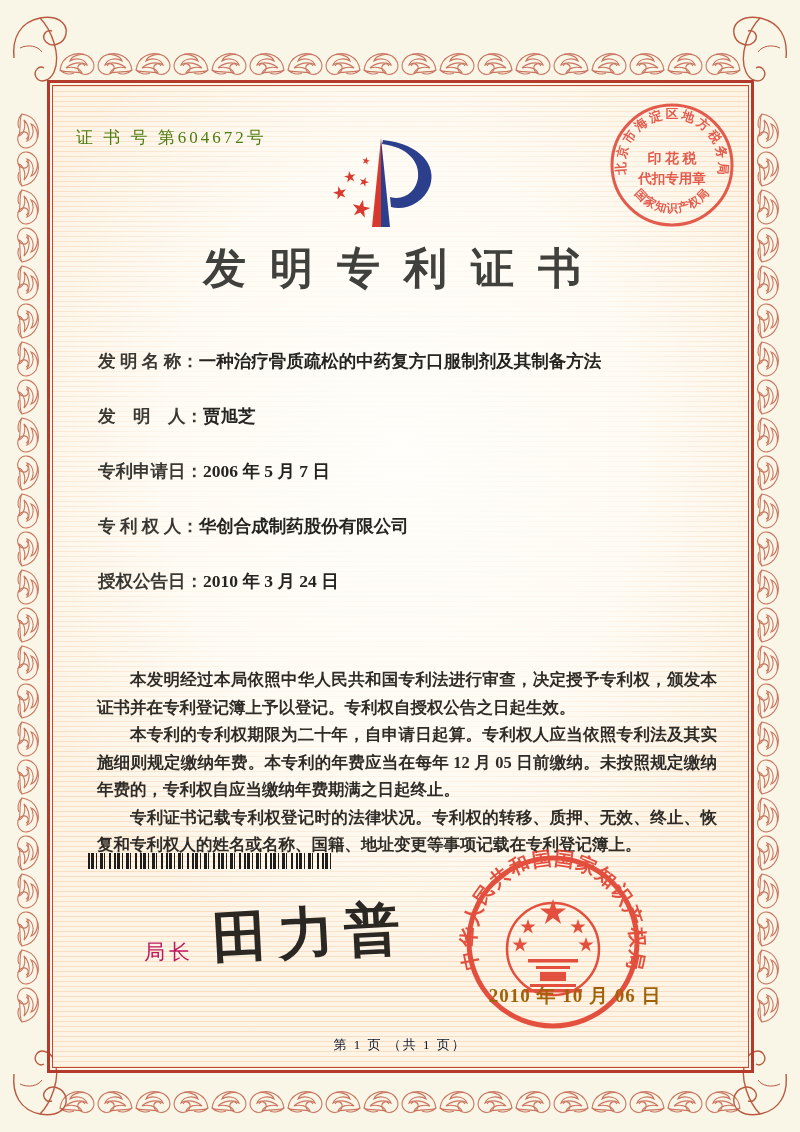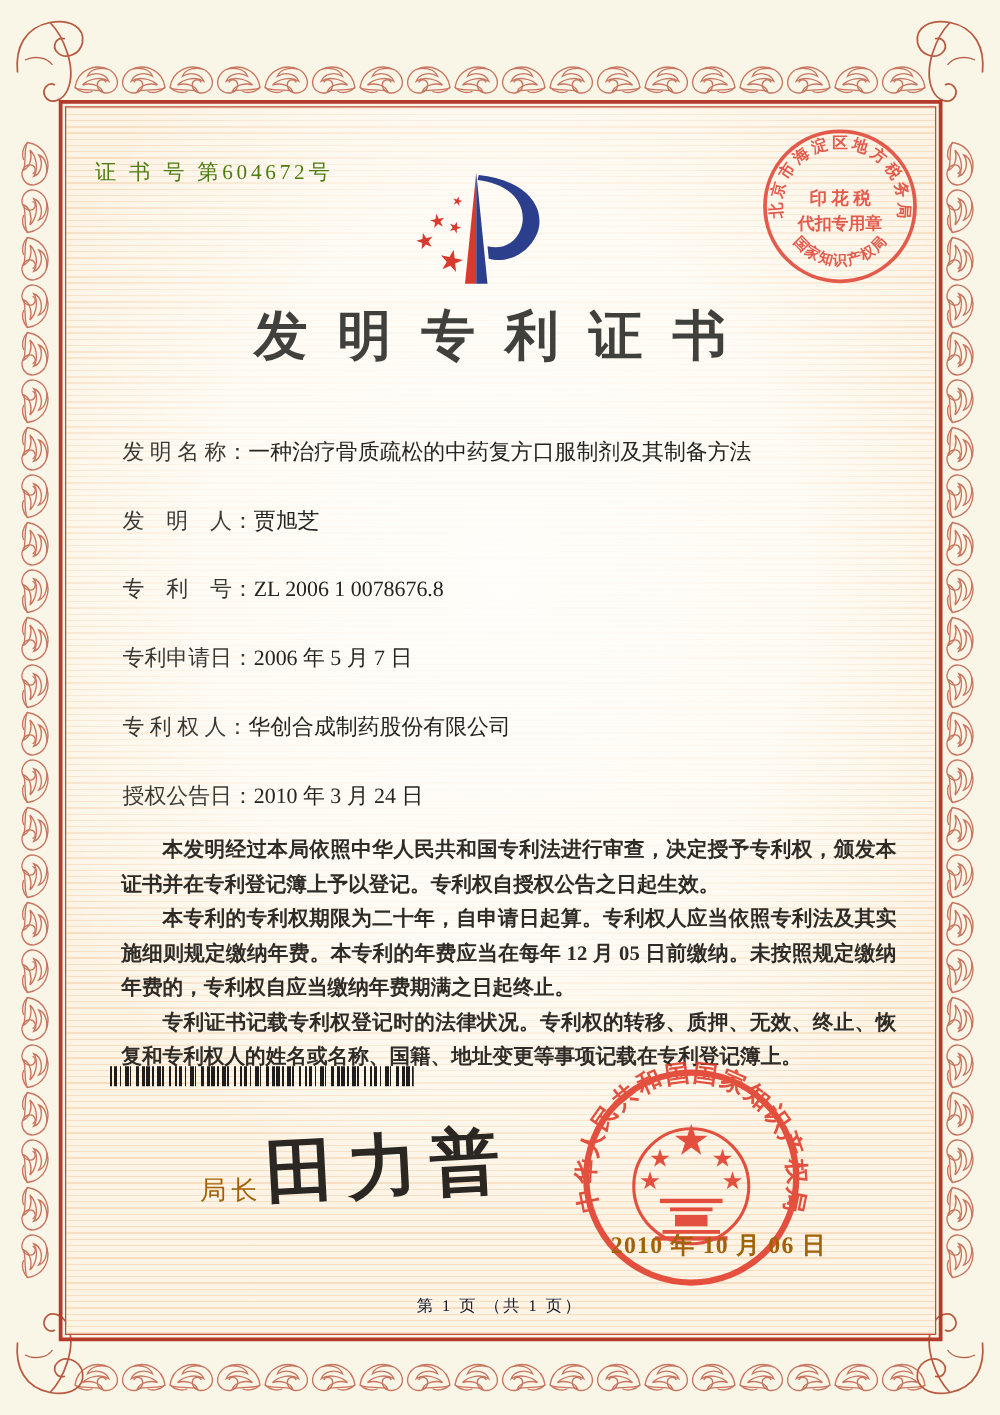--- a/index.html
+++ b/index.html
@@ -27,39 +27,39 @@
     background:radial-gradient(ellipse 62% 55% at 50% 38%, rgba(255,254,250,.96) 0%, rgba(255,254,250,.75) 55%, rgba(255,254,250,0) 95%);
   }
   .cert-no {
     position:absolute; left:76px; top:126px; font-size:17px; letter-spacing:3px; color:#4d7c0f;
   }
   .title {
     position:absolute; left:4px; top:240px; width:100%; text-align:center;
     font-size:43px; font-weight:bold; letter-spacing:24px; 
     color:#40403c;
   }
-  .fields { position:absolute; left:98px; top:349px; right:90px; }
+  .fields { position:absolute; left:98px; top:349px; right:90px;font-weight:bold; }
   .field-row { height:55px; font-size:17.5px; color:#2e2b27; white-space:nowrap; }
   .field-label { display:inline-block; color:#3a3833; }
   .field-value { color:#262420; }
   .body-text { position:absolute; left:97px; top:666px; width:620px; }
   .body-text p {
     font-size:16.5px; line-height:27.5px; text-indent:2em; text-align:justify; color:#2f2c27;font-weight:bold;
   }
   .barcode {
     position:absolute; left:88px; top:853px; width:243px; height:16px;
     background:repeating-linear-gradient(90deg,
       #1e1d1b 0 2px, transparent 2px 3px,
       #1e1d1b 3px 6px, transparent 6px 8px,
       #1e1d1b 8px 9px, transparent 9px 12px,
       #1e1d1b 12px 15px, transparent 15px 16px,
       #1e1d1b 16px 17px, transparent 17px 21px,
       #1e1d1b 21px 23px, transparent 23px 26px);
   }
-  .signer-title { position:absolute; left:160px; top:938px; font-size:21px; letter-spacing:4px; color:#a16207;text-align:center; }
+  .signer-title { position:absolute; left:144px; top:938px; font-size:21px; letter-spacing:4px; color:#be185d;text-align:center; }
   .signature {
     position:absolute; left:212px; top:896px; font-size:56px; color:#2b2723;
     letter-spacing:10px; transform:rotate(-3deg); font-weight:bold;
   }
   .seal-svg { position:absolute; left:458px; top:847px; }
   .seal-date {
     position:absolute; left:470px; top:983px; width:210px; text-align:center;
     font-size:19px; font-weight:bold; color:#a16207; letter-spacing:1px;
   }
   .footer { position:absolute; left:0; top:1036px; width:100%; text-align:center;
@@ -181,23 +181,20 @@
   <div class="title">发明专利证书</div>
 
   <div class="fields">
     <div class="field-row">
       <span class="field-label">发 明 名 称：</span><span class="field-value">一种治疗骨质疏松的中药复方口服制剂及其制备方法</span>
     </div>
     <div class="field-row">
       <span class="field-label">发　明　人：</span><span class="field-value">贾旭芝</span>
     </div>
     <div class="field-row">
-      <span class="field-label">专　利　号：</span><span class="field-value">ZL 2006 1 0078676.8</span>
-    </div>
-    <div class="field-row">
       <span class="field-label">专利申请日：</span><span class="field-value">2006 年 5 月 7 日</span>
     </div>
     <div class="field-row">
       <span class="field-label">专 利 权 人：</span><span class="field-value">华创合成制药股份有限公司</span>
     </div>
     <div class="field-row">
       <span class="field-label">授权公告日：</span><span class="field-value">2010 年 3 月 24 日</span>
     </div>
   </div>
 

